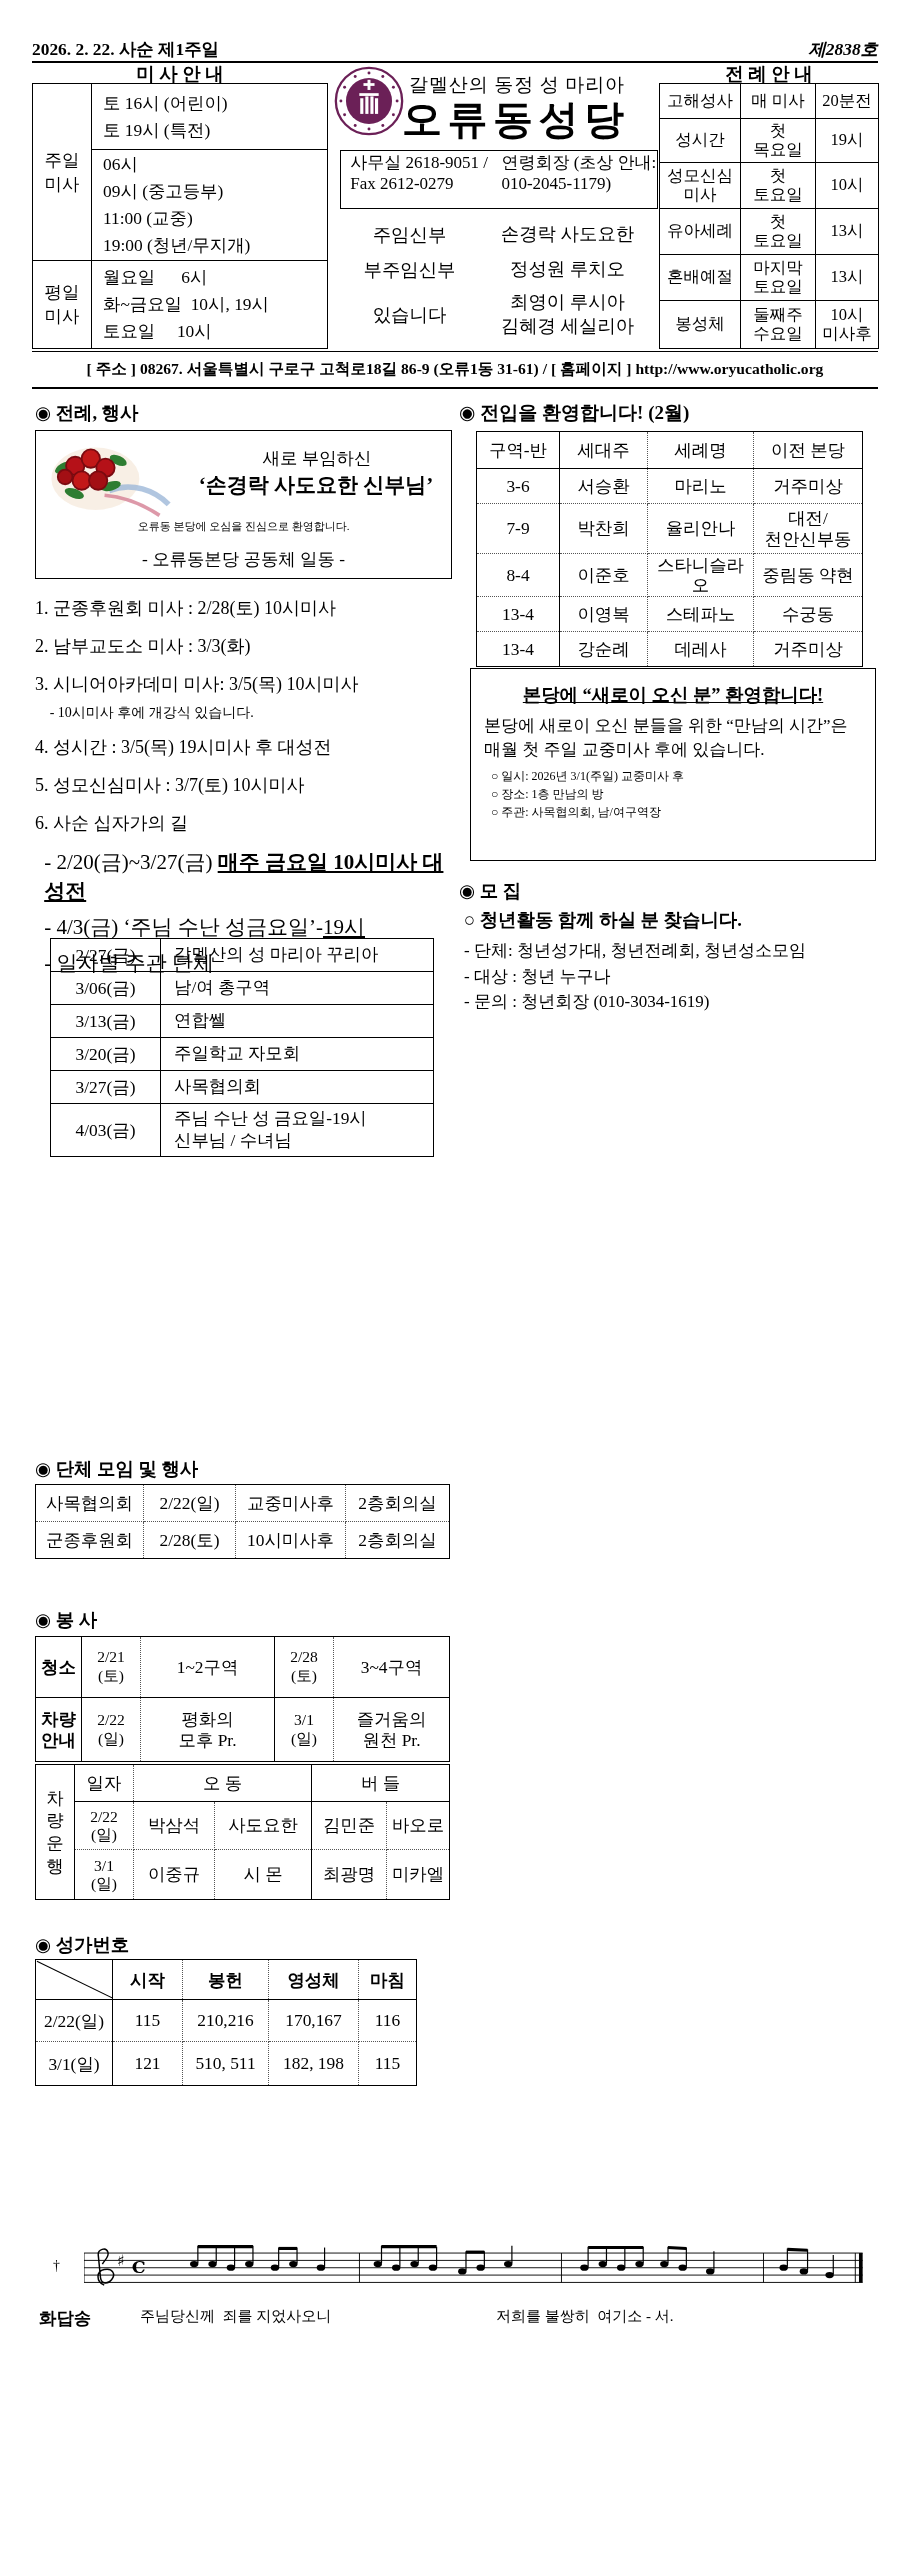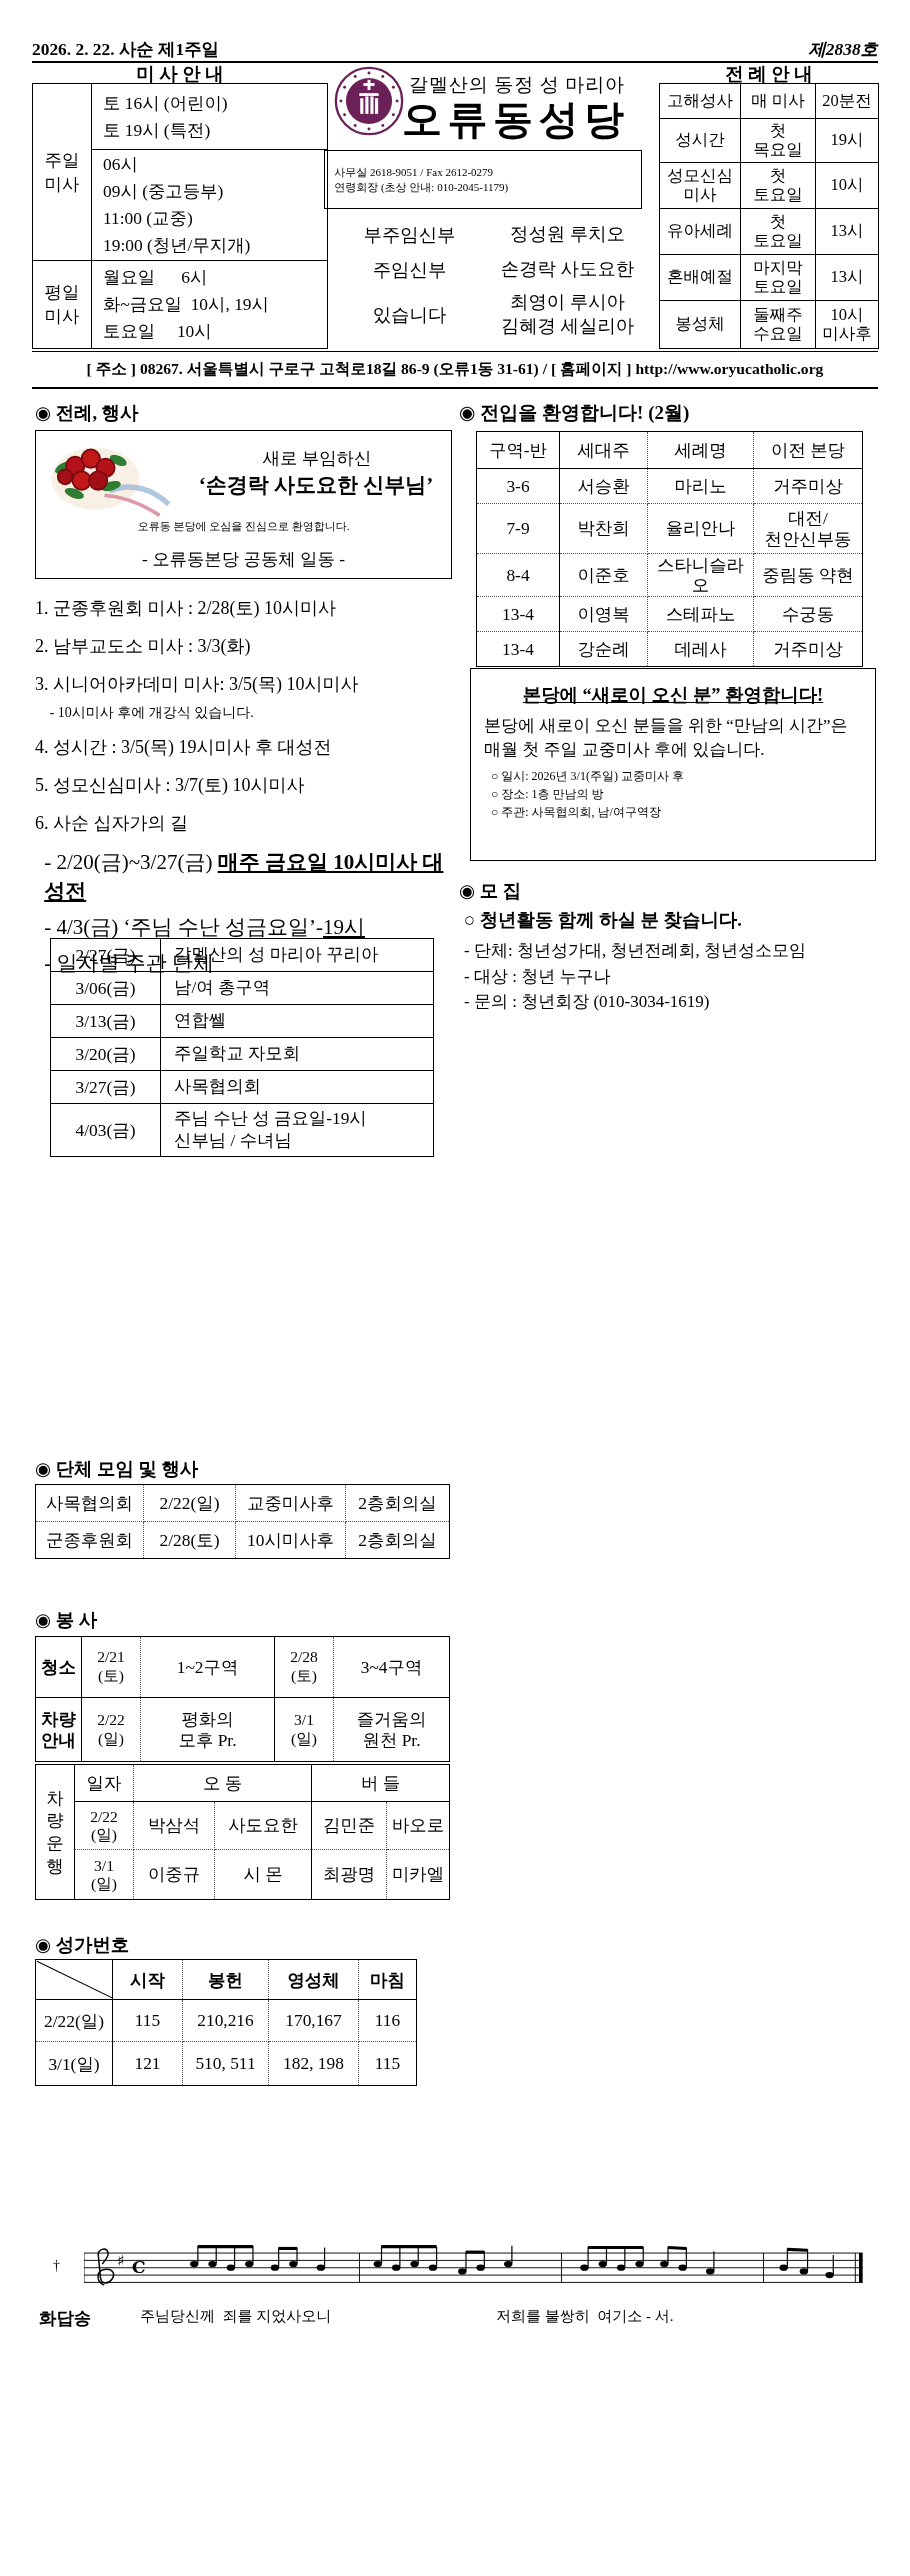--- a/index.html
+++ b/index.html
@@ -21,22 +21,22 @@
   table{border-collapse:collapse;font-size:17.4px;table-layout:fixed;}
   td,th{text-align:center;vertical-align:middle;padding:0.9px 2.8px;overflow:hidden;}
   
   #mass-table{border:1.8px solid #000;width:296px;}
   #mass-table td{border:1.8px solid #000;}
   #mass-table .cont{text-align:left;padding-left:11px;line-height:1.55;}
   
   #lit-table{border:1.8px solid #000;width:220px;font-size:16.5px;}
   #lit-table td{border:1.8px solid #000;line-height:1.15;}
   
-  #office-box{left:324px;top:150px;width:316px;height:57px;border:1.8px solid #000;
-              font-size:11px;display:flex;flex-direction:column;justify-content:center;}
+  #office-box{left:340px;top:150px;width:316px;height:57px;border:1.8px solid #000;
+              font-size:17px;display:flex;flex-direction:row;justify-content:center;}
   #office-box div{padding-left:9.2px;}
   
   .staff-row{display:flex;font-size:18.4px;}
   .staff-row .role{flex:0 0 147px;text-align:center;}
   .staff-row .name{flex:1;text-align:center;line-height:1.3;}
   
   #address{left:32px;top:351px;width:846px;height:35px;border-top:1.8px solid #000;border-bottom:2.8px solid #000;
            font-size:15.6px;display:flex;align-items:center;justify-content:center;}
   
   #welcome-box{left:35px;top:430px;width:415px;height:147px;border:1.8px solid #000;}
@@ -163,26 +163,26 @@
   <div class="abs" style="left:409px;top:72px;width:244px;font-size:19px;letter-spacing:0.9px;">갈멜산의 동정 성 마리아</div>
   <div class="abs b" style="left:402px;top:92px;width:257px;font-size:40px;letter-spacing:5.5px;">오류동성당</div>
 
   <div id="office-box" class="abs">
     <div>사무실 2618-9051 / Fax 2612-0279</div>
     <div>연령회장 (초상 안내: 010-2045-1179)</div>
   </div>
 
   <div class="abs" style="left:336px;top:217px;width:316px;">
     <div class="staff-row" style="height:35px;align-items:center;">
+      <span class="role">주임신부</span>
+      <span class="name">손경락 사도요한</span>
+    </div>
+    <div class="staff-row" style="height:35px;align-items:center;">
       <span class="role">부주임신부</span>
       <span class="name">정성원 루치오</span>
-    </div>
-    <div class="staff-row" style="height:35px;align-items:center;">
-      <span class="role">주임신부</span>
-      <span class="name">손경락 사도요한</span>
     </div>
     <div class="staff-row" style="height:55px;align-items:center;">
       <span class="role">있습니다</span>
       <span class="name preline">최영이 루시아
 김혜경 세실리아</span>
     </div>
   </div>
 
   <div class="abs sec-h ctr" style="left:659px;top:61px;width:220px;">전 례 안 내</div>
   <table id="lit-table" class="abs" style="left:659px;top:83px;">

